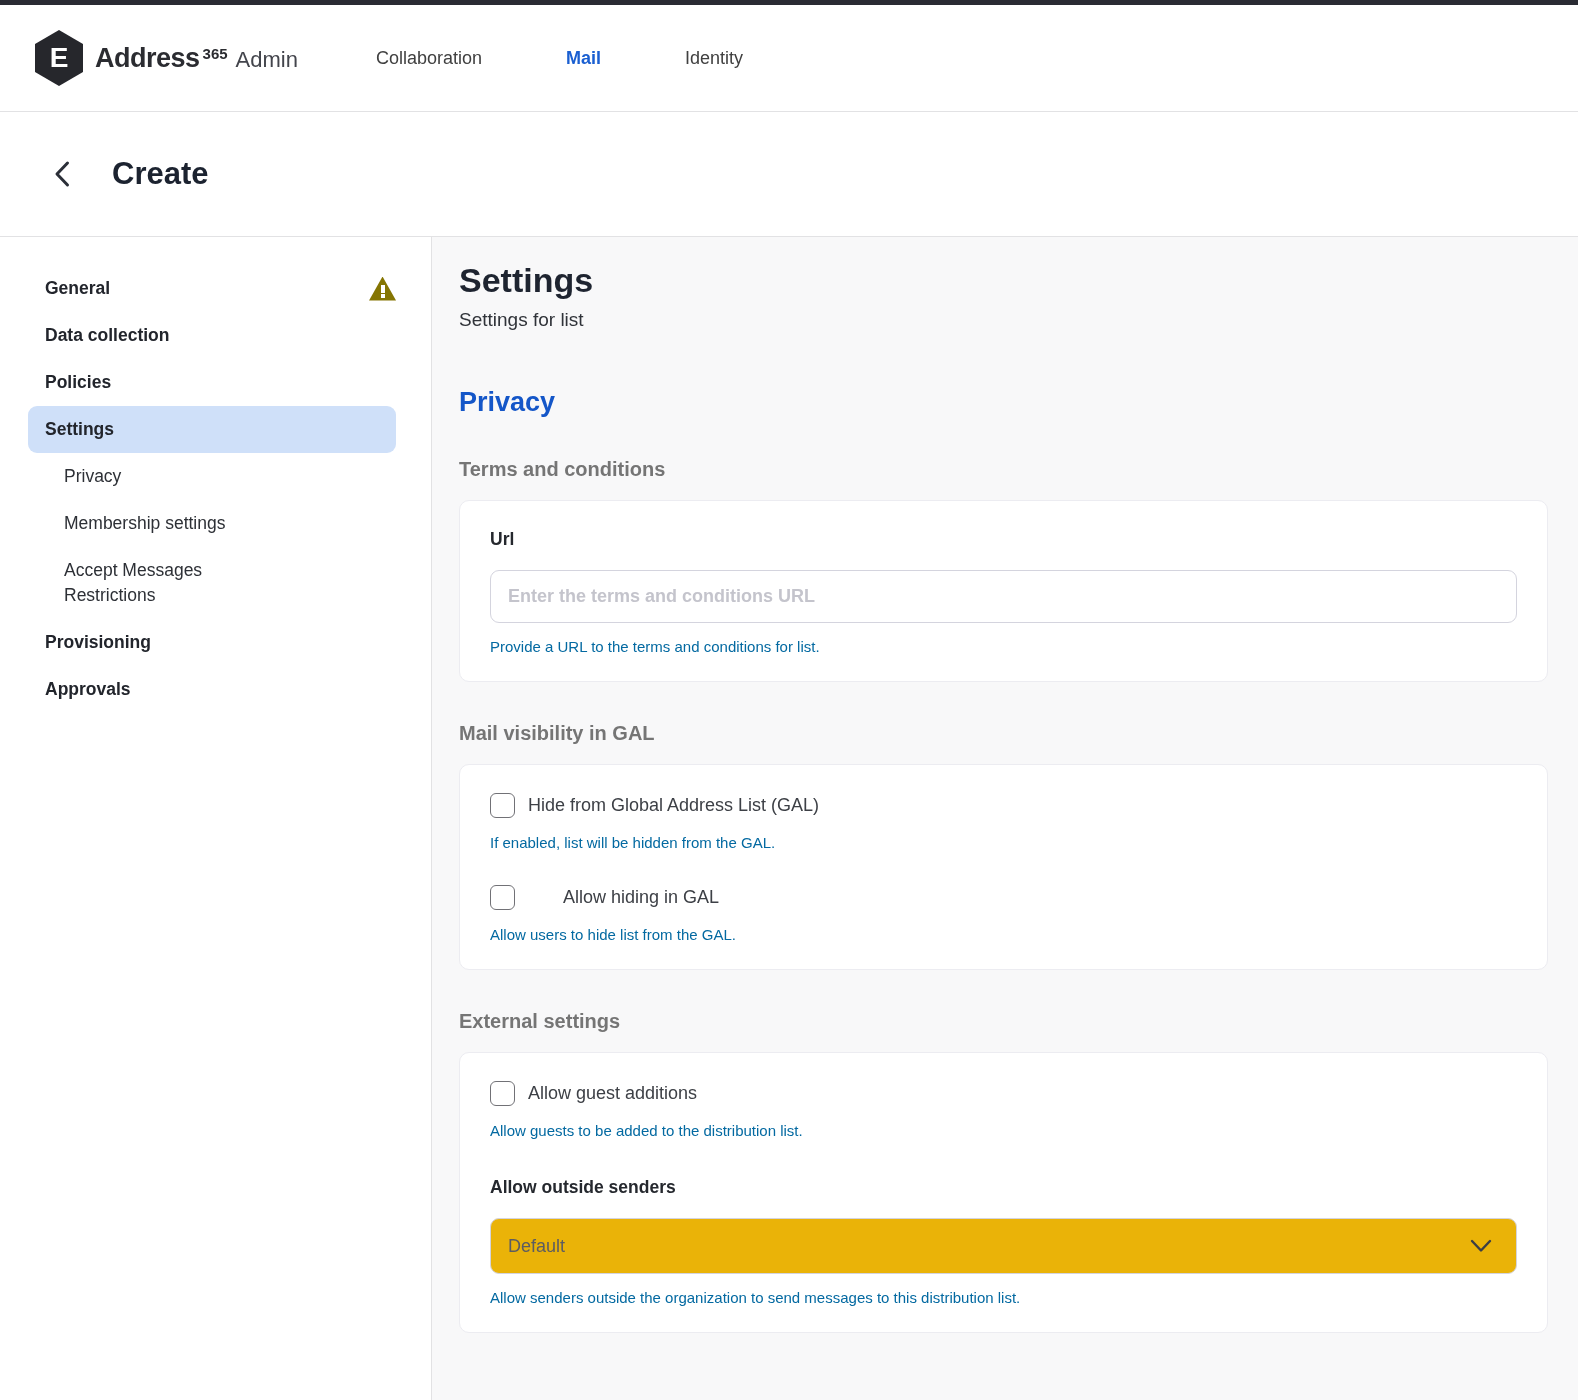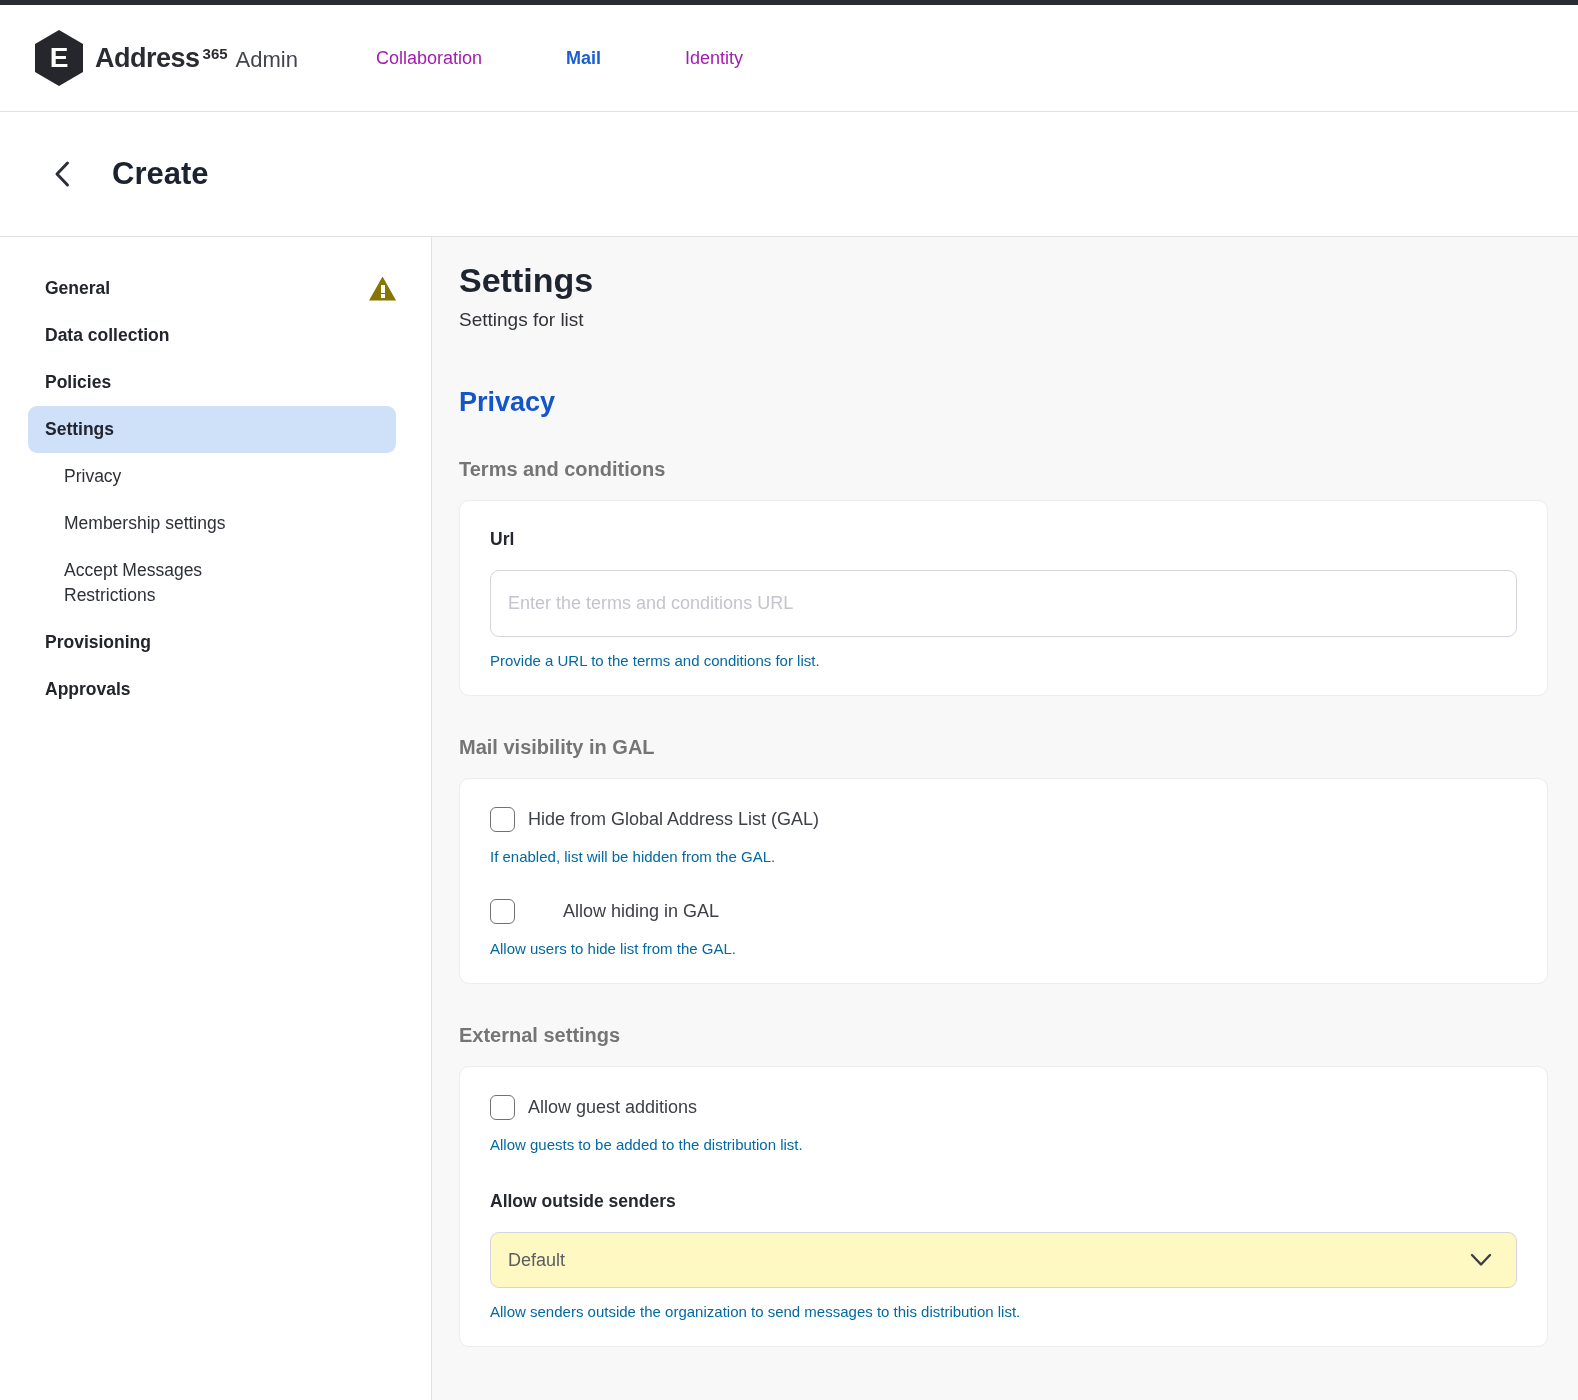--- a/index.html
+++ b/index.html
@@ -25,21 +25,21 @@
     width:48px; height:56px; background:#26272c;
     clip-path:polygon(50% 0, 100% 25%, 100% 75%, 50% 100%, 0 75%, 0 25%);
     display:flex; align-items:center; justify-content:center;
   }
   .logo-hex span { color:#fff; font-size:28px; font-weight:700; }
   .logo-text { display:flex; align-items:baseline; }
   .logo-brand { font-size:27px; font-weight:800; color:#2b2c31; letter-spacing:-0.5px; }
   .logo-sup { font-size:15px; font-weight:700; color:#2b2c31; position:relative; top:-8px; margin-left:3px; }
   .logo-suffix { font-size:22px; font-weight:300; color:#43454c; margin-left:8px; }
   .top-nav { display:flex; margin-left:78px; gap:84px; align-items:center; }
-  .top-nav .nav-item { font-size:18px; color:#a21caf; cursor:pointer; }
+  .top-nav .nav-item { font-size:18px; color:#404040; cursor:pointer; }
   .top-nav .nav-item.active { color:#1a5fd1; font-weight:700; }
 
   
   .create-bar {
     height:125px; flex:none; background:#fff;
     border-bottom:1px solid #e2e2e4;
     display:flex; align-items:center; padding-left:48px;
   }
   .back-btn { width:28px; height:28px; display:flex; align-items:center; justify-content:center; cursor:pointer; }
   .create-title { font-size:31px; font-weight:700; color:#1c2330; margin-left:36px; }
@@ -87,41 +87,41 @@
 
   .group { margin-top:40px; }
   .group-heading { font-size:20px; font-weight:700; color:#757575; }
   .card {
     background:#fff; border:1px solid #ececf1; border-radius:10px;
     margin-top:19px; padding:28px 30px 26px 30px;
   }
 
   .field-label { font-size:17.5px; font-weight:700; color:#25282e; }
   .text-input {
-    margin-top:20px; width:100%; height:67px;
+    margin-top:20px; width:100%; height:53px;
     border:1px solid #d4d4de; border-radius:9px;
     padding:0 17px; font-size:18px; color:#33363d;
-    font-family:"Liberation Sans", sans-serif; background:#fff; outline:none;
+    font-family:"Liberation Sans", sans-serif; background:#fff; outline:none;font-weight:bold;
   }
   .text-input::placeholder { color:#c4c4cc; }
   .helper { font-size:15px; color:#0369a1; margin-top:15px; }
 
   .check-row { display:flex; align-items:center; gap:13px; cursor:pointer; }
   .check-row + .helper { margin-top:16px; }
   .checkbox {
     width:25px; height:25px; flex:none; background:#fff;
     border:1.5px solid #717176; border-radius:6px;
   }
   .check-label { font-size:18px; color:#3d4046; }
   .gap-block { margin-top:34px;gap:48px; }
 
   .select-wrap { margin-top:38px; }
   .select-box {
     margin-top:20px; width:100%; height:56px;
-    border:1px solid #d4d4de; border-radius:9px; background:#fef9c3;
+    border:1px solid #d4d4de; border-radius:9px; background:#eab308;
     display:flex; align-items:center; justify-content:space-between;
     padding:0 24px 0 17px; cursor:pointer;gap:41px;
   }
   .select-value { font-size:18px; color:#5c5c62; }
   .chev-down { flex:none; display:flex; }
 </style>
 </head>
 <body>
 
 <div class="page">

